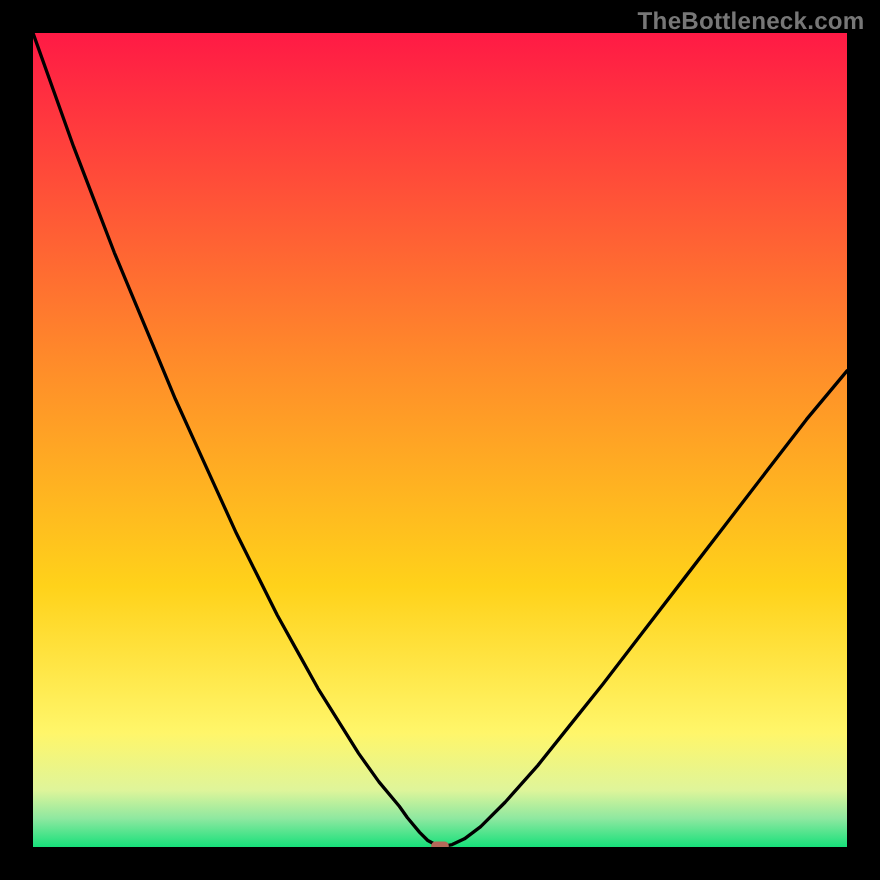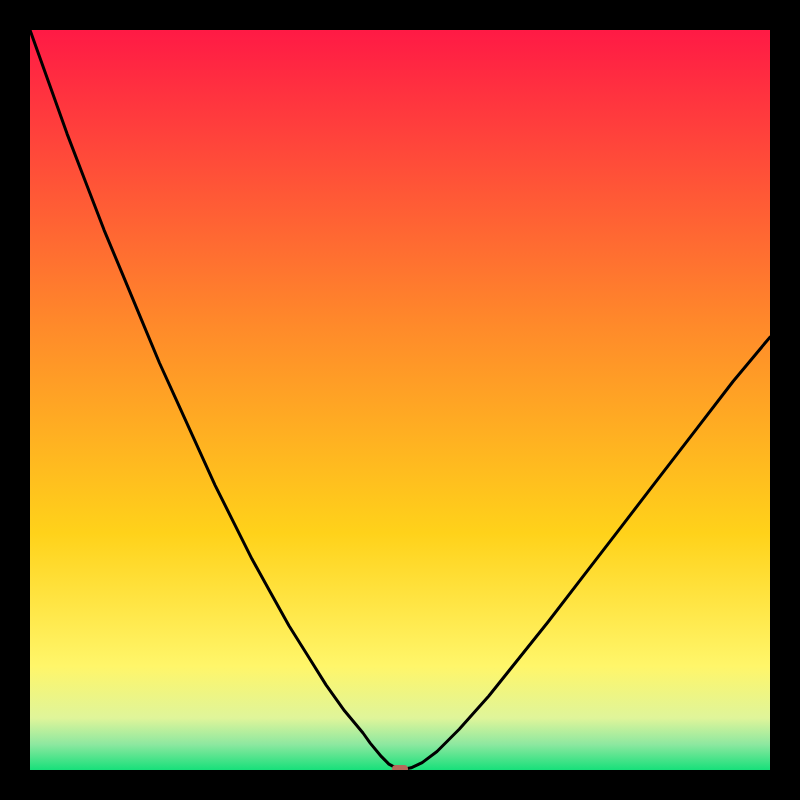--- a/index.html
+++ b/index.html
@@ -48,20 +48,21 @@
     stroke-linecap: round;
   }
   .marker {
     fill: #b5695a;
   }
 </style>
 </head>
 <body>
 
 <div class="frame">
+  <div class="watermark">TheBottleneck.com</div>
 
   <div class="plot-wrap">
     <svg viewBox="0 0 740 740" preserveAspectRatio="none">
       <defs>
         <linearGradient id="bg-grad" x1="0" y1="0" x2="0" y2="1">
 
         <stop offset="0.00%" stop-color="#ff1a45"></stop>
             <stop offset="40.00%" stop-color="#ff8a2a"></stop>
             <stop offset="68.00%" stop-color="#ffd21a"></stop>
             <stop offset="86.00%" stop-color="#fff66a"></stop>

